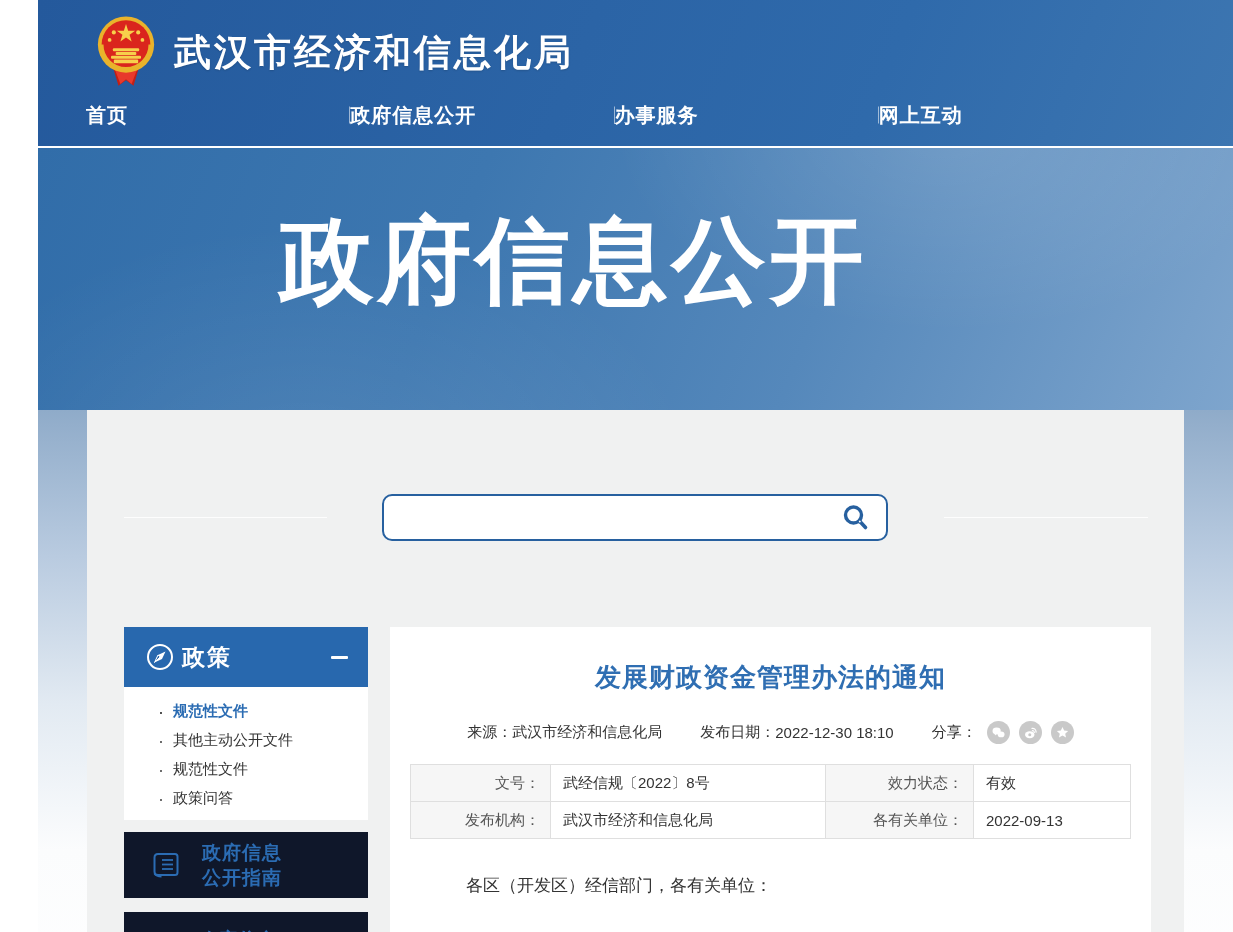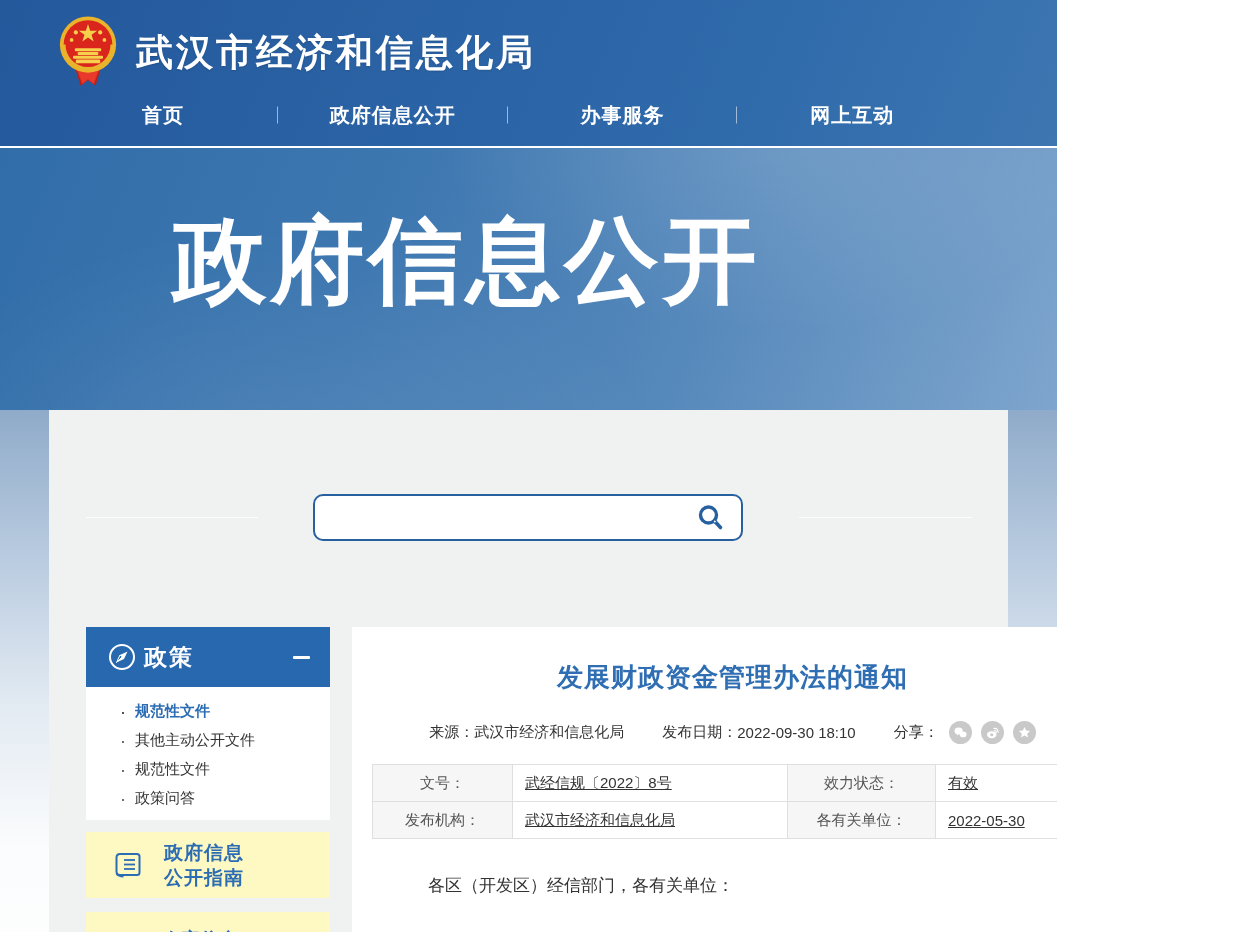--- a/index.html
+++ b/index.html
@@ -1,29 +1,29 @@
 <!DOCTYPE html>
 <html><head>
 <meta charset="utf-8">
 <style>
   * { margin:0; padding:0; box-sizing:border-box; }
   html,body { width:1233px; height:932px; }
   body { font-family:"Liberation Sans","DejaVu Sans",sans-serif; }
-  .page { position:relative; width:1057px; height:932px; overflow:hidden; background:#fff; }
+  .page { position:relative; width:1233px; height:932px; overflow:hidden; background:#fff;padding-left:38px; }
 
   
   .site-header {
     height:148px; border-bottom:2px solid #ffffff;
     background:linear-gradient(112deg,#24599c 0%,#2b64a6 45%,#2f6aab 70%,#3d76b1 100%);
   }
   .brand { display:flex; align-items:center; padding:12px 0 0 58px; height:94px; }
   .emblem { width:60px; height:78px; flex:0 0 auto; }
   .site-title { color:#fff; font-size:37px; font-weight:bold; letter-spacing:3px; margin-left:18px; text-shadow:0 1px 2px rgba(0,0,0,.15); }
   .main-nav { display:flex; align-items:center; height:42px; margin:0 90px 0 48px; }
-  .nav-item { flex:1; position:relative; text-align:center; color:#fff; font-size:20px; font-weight:bold; cursor:pointer; letter-spacing:1px; }
+  .nav-item { flex:1; position:relative; color:#fff; font-size:20px; font-weight:bold; cursor:pointer; letter-spacing:1px; }
   .nav-item:not(:last-child)::after { content:""; position:absolute; right:0; top:50%; transform:translateY(-50%); width:1px; height:17px; background:rgba(255,255,255,.55); }
 
   
   .banner {
     position:relative; height:262px; overflow:hidden;
     background:linear-gradient(112deg,#316da9 0%,#3d77b0 35%,#5588bb 65%,#7ea5cd 100%);
   }
   .banner::before { content:""; position:absolute; left:-180px; top:40px; width:900px; height:600px; border-radius:50%;
     background:radial-gradient(ellipse at center, rgba(255,255,255,.10) 0%, rgba(255,255,255,0) 62%); }
   .banner::after { content:""; position:absolute; right:-120px; top:-260px; width:800px; height:480px; border-radius:50%;
@@ -54,40 +54,40 @@
   .policy-panel { background:#fff; }
   .policy-header { height:60px; background:#2868ae; display:flex; align-items:center; padding:0 20px 0 22px; cursor:pointer; }
   .policy-title { color:#fff; font-size:23px; font-weight:bold; letter-spacing:2px; margin-left:8px; flex:1; }
   .collapse-btn { width:17px; height:3px; background:#fff; border-radius:1px; }
   .policy-list { list-style:none; padding:10px 0 7px; background:#fff; }
   .policy-item { display:flex; align-items:center; padding:0 10px 0 34px; height:29px; font-size:15px; color:#333; cursor:pointer; }
   .policy-item .bullet { color:#555; margin-right:9px; font-size:18px; line-height:1; }
   .policy-item.active { color:#2b6cb3; font-weight:bold; }
   .policy-item.active .bullet { color:#333; font-weight:normal; }
 
-  .side-card { background:#fef9c3; display:flex; align-items:center; padding:10px 14px 10px 26px; cursor:pointer; }
+  .side-card { background:#0f172a; display:flex; align-items:center; padding:10px 14px 10px 26px; cursor:pointer; }
   .side-card.guide { margin-top:12px; height:66px; }
   .side-card.partial { margin-top:14px; height:70px; align-items:flex-start; padding-top:9px; }
   .side-card .txt { margin-left:18px; color:#2b6cb3; font-size:19px; font-weight:bold; line-height:1.32; letter-spacing:1px; }
 
   
   .article-panel { flex:1; background:#fff; padding:30px 20px 120px; }
   .article-title { text-align:center; color:#2f6eb2; font-size:26px; font-weight:bold; line-height:40px; letter-spacing:1px; }
   .meta-row { display:flex; align-items:center; justify-content:center; margin-top:24px; font-size:15px; color:#333; }
   .meta-row .label { color:#333; }
   .meta-group { display:flex; align-items:center; }
   .meta-gap { width:38px; }
   .share-icons { display:flex; align-items:center; margin-left:8px; }
   .share-circle { width:23px; height:23px; border-radius:50%; background:#c9c9c9; display:flex; align-items:center; justify-content:center; margin-left:9px; cursor:pointer; }
   .share-circle:first-child { margin-left:2px; }
 
   .doc-table { width:720px; margin:20px auto 0; border-collapse:collapse; table-layout:fixed; font-size:15px; }
   .doc-table td { border:1px solid #dfdfdf; height:37px; padding:6px 10px; }
-  .doc-table td.lbl { background:#f6f6f6; color:#555; text-align:center; }
-  .doc-table td.val { background:#fff; color:#333; text-align:left; padding-left:12px;text-decoration:underline; }
+  .doc-table td.lbl { background:#f6f6f6; color:#555; text-align:right; }
+  .doc-table td.val { background:#fff; color:#333; text-align:left; padding-left:12px; }
 
   .body-text { margin-top:32px; font-size:17px; color:#333; line-height:30px; text-indent:56px; }
 </style>
 </head>
 <body>
 
 <div class="page">
 
   <header class="site-header">
     <div class="brand">
@@ -206,21 +206,21 @@
           </h2>
 
           <div class="meta-row">
             <div class="meta-group">
               <span class="label">来源：</span>
               <span>武汉市经济和信息化局</span>
             </div>
             <span class="meta-gap"></span>
             <div class="meta-group">
               <span class="label">发布日期：</span>
-              <span>2022-09-30 18:10</span>
+              <span>2022-12-30 18:10</span>
             </div>
             <span class="meta-gap"></span>
             <div class="meta-group">
               <span class="label">分享：</span>
               <span class="share-icons">
                 <span class="share-circle">
                   <svg width="15" height="15" viewBox="0 0 20 20">
                     <ellipse cx="7.5" cy="8" rx="5.5" ry="4.6" fill="#ffffff"></ellipse>
                     <ellipse cx="13.5" cy="12.5" rx="4.5" ry="3.8" fill="#ffffff"></ellipse>
                     <polygon points="5,12 8,11 5.5,14" fill="#ffffff"></polygon>
@@ -254,21 +254,21 @@
               <tr>
                 <td class="lbl">文号：</td>
                 <td class="val">武经信规〔2022〕8号</td>
                 <td class="lbl">效力状态：</td>
                 <td class="val">有效</td>
               </tr>
               <tr>
                 <td class="lbl">发布机构：</td>
                 <td class="val">武汉市经济和信息化局</td>
                 <td class="lbl">各有关单位：</td>
-                <td class="val">2022-05-30</td>
+                <td class="val">2022-09-13</td>
               </tr>
             </tbody>
           </table>
 
           <p class="body-text">各区（开发区）经信部门，各有关单位：</p>
         </main>
 
       </div>
     </div>
   </section>

